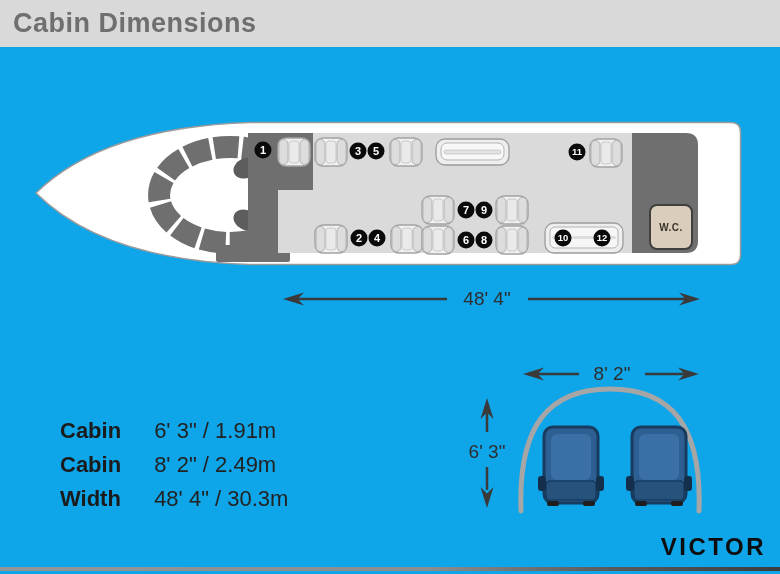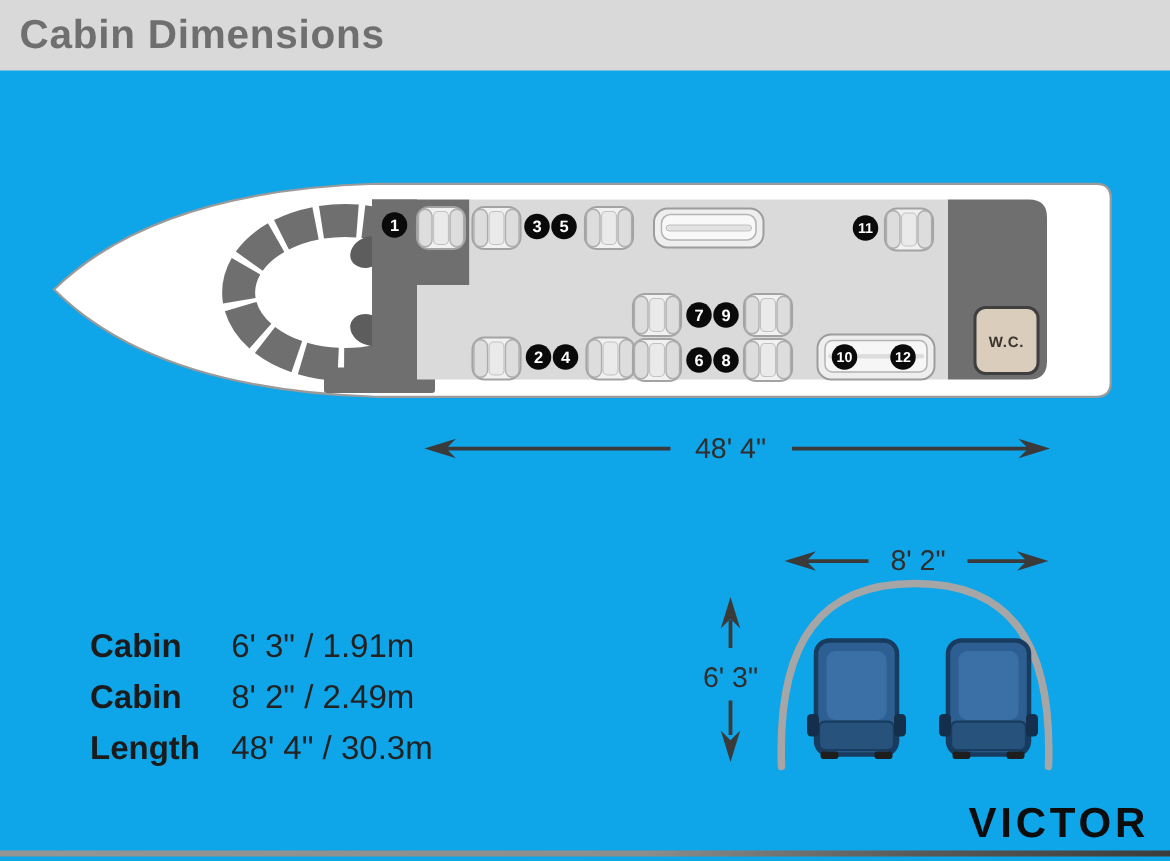--- a/index.html
+++ b/index.html
@@ -22,21 +22,21 @@
   .wc-text{fill:#3a342c;font-size:10px;font-weight:bold;text-anchor:middle;letter-spacing:0.5px;}
   .dim-label{fill:#2e2e2e;font-size:19px;text-anchor:middle;}
   .specs{
     position:absolute;left:60px;top:414px;font-size:22px;color:#1b1b1b;
   }
   .spec-row{height:34px;line-height:34px;white-space:nowrap;}
   .spec-label{display:inline-block;width:88px;font-weight:bold;}
   .spec-value{color:#222222;}
   .brand{
     position:absolute;right:14px;top:533px;
-    font-size:28px;font-weight:bold;color:#0d0d0d;letter-spacing:2.5px;
+    font-size:24px;font-weight:bold;color:#0d0d0d;letter-spacing:2.5px;
   }
   .bottom-rule{
     position:absolute;left:0;top:567px;width:780px;height:4px;
     background:linear-gradient(to right,#959595,#8d8d8d 55%,#5a5a5a 78%,#3c3c3c);
   }
 </style>
 </head>
 <body>
 
 <div class="stage">
@@ -202,21 +202,21 @@
   <div class="specs">
     <div class="spec-row">
       <span class="spec-label">Cabin</span>
       <span class="spec-value">6' 3" / 1.91m</span>
     </div>
     <div class="spec-row">
       <span class="spec-label">Cabin</span>
       <span class="spec-value">8' 2" / 2.49m</span>
     </div>
     <div class="spec-row">
-      <span class="spec-label">Length</span>
+      <span class="spec-label">Width</span>
       <span class="spec-value">48' 4" / 30.3m</span>
     </div>
   </div>
 
   <div class="brand">VICTOR</div>
 
   <div class="bottom-rule"></div>
 </div>
 
 </body></html>

